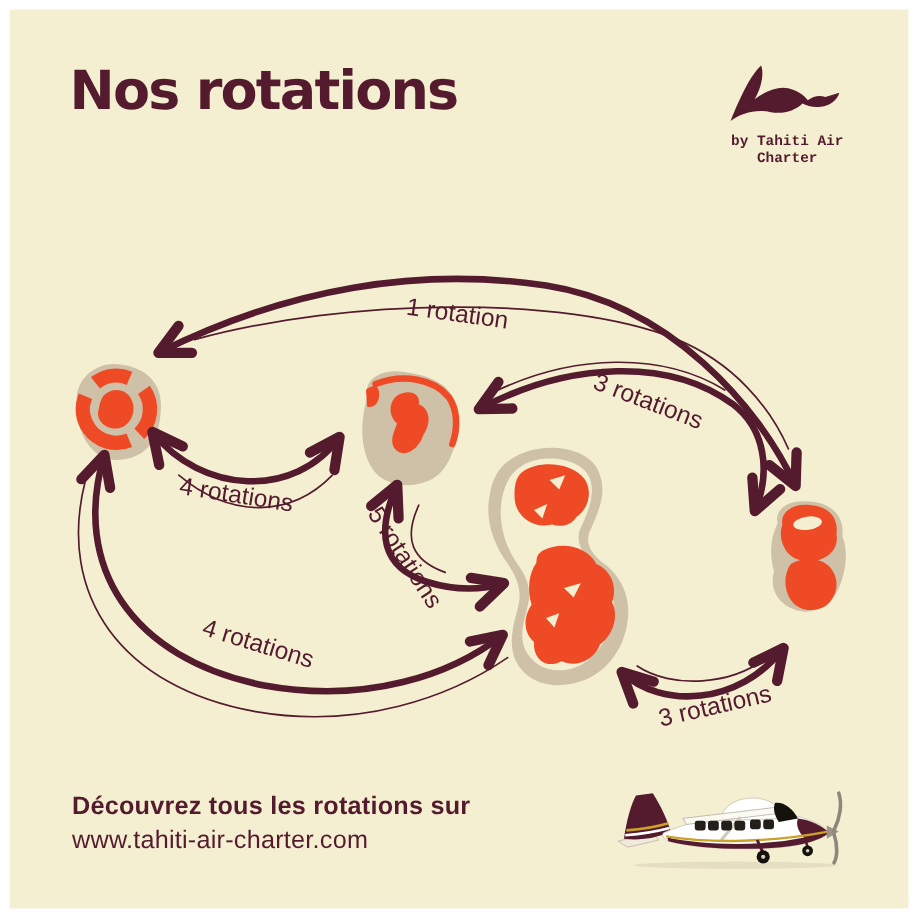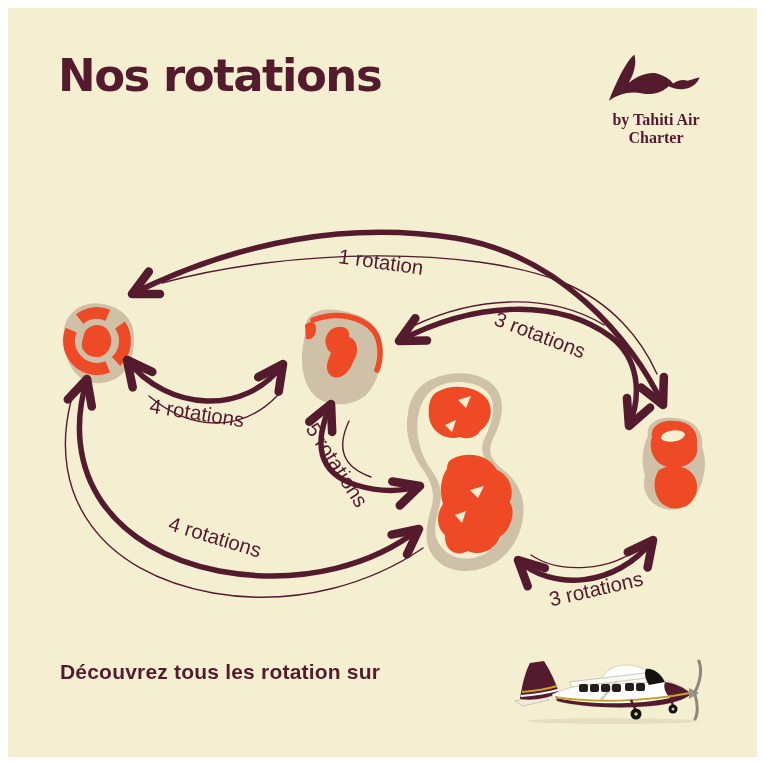--- a/index.html
+++ b/index.html
@@ -15,22 +15,22 @@
     color:#541b2e;
   }
   .logo{
     position:absolute;left:586px;top:50px;width:140px;text-align:center;color:#541b2e;
   }
   .logo .bird{display:block;margin:0 auto;}
   .brand{
     font-size:33px;font-weight:bold;letter-spacing:-1px;line-height:1;margin-top:-2px;
   }
   .byline{
-    font-family:Liberation Serif, serif;
-    font-size:16px;font-weight:bold;margin-top:3px;letter-spacing:0;
+    font-family:Liberation Mono, monospace;
+    font-size:12px;font-weight:bold;margin-top:3px;letter-spacing:0;
   }
   .map{position:absolute;left:0;top:0;z-index:10;}
   .route-label{
     position:absolute;z-index:20;color:#541b2e;white-space:nowrap;
     font-family:"Liberation Sans", sans-serif;
     font-size:20.5px;font-weight:500;transform-origin:center;
   }
   .footer{
     position:absolute;left:60px;top:660px;color:#541b2e;z-index:20;
     font-family:"Liberation Sans", sans-serif;
@@ -115,21 +115,22 @@
 </svg>
 
 <div class="route-label" style="left:381px;top:262px;transform:translate(-50%,-50%) rotate(8deg);">1 rotation</div>
 <div class="route-label" style="left:540px;top:335px;transform:translate(-50%,-50%) rotate(21deg);">3 rotations</div>
 <div class="route-label" style="left:197px;top:413px;transform:translate(-50%,-50%) rotate(9deg);">4 rotations</div>
 <div class="route-label" style="left:337px;top:465px;transform:translate(-50%,-50%) rotate(57deg);">5 rotations</div>
 <div class="route-label" style="left:215px;top:537px;transform:translate(-50%,-50%) rotate(17deg);">4 rotations</div>
 <div class="route-label" style="left:596px;top:589px;transform:translate(-50%,-50%) rotate(-13deg);">3 rotations</div>
 
 <div class="footer">
-  <div class="f1">Découvrez tous les rotation sur</div>
+  <div class="f1">Découvrez tous les rotations sur</div>
+  <div class="f2">www.tahiti-air-charter.com</div>
 </div>
 
 <svg class="plane" width="192" height="80" viewBox="0 0 192 80">
   <ellipse cx="100" cy="73" rx="85" ry="3" fill="rgba(90,80,60,0.10)"></ellipse>
   <path d="M 2 53 L 30 46 L 36 52 L 10 58 Z" fill="#efeadb" stroke="#b5ad98" stroke-width="0.6"></path>
   <path d="M 7 51 C 9 36 13 22 17 15 L 31 13 C 38 24 43 35 46 45 C 36 50 20 53 7 51 Z" fill="#541b2e"></path>
   <path d="M 9 44 C 22 43 34 41 44 38" fill="none" stroke="#c9a227" stroke-width="2.2"></path>
   <path d="M 8 48 C 22 47 34 45 45 42" fill="none" stroke="#ffffff" stroke-width="2"></path>
   <path d="M 40 46 C 58 38 84 32 106 30 C 128 28 148 30 160 35 C 169 38 175 42 178 46 C 171 52 158 56 138 58 C 106 61 66 59 44 53 C 40 51 38 48 40 46 Z" fill="#ffffff" stroke="#c9c2ae" stroke-width="0.7"></path>
   <path d="M 88 32 C 92 22 102 17 114 17 C 126 17 134 22 139 29 L 140 34 L 88 36 Z" fill="#ffffff" stroke="#c9c2ae" stroke-width="0.7"></path>

